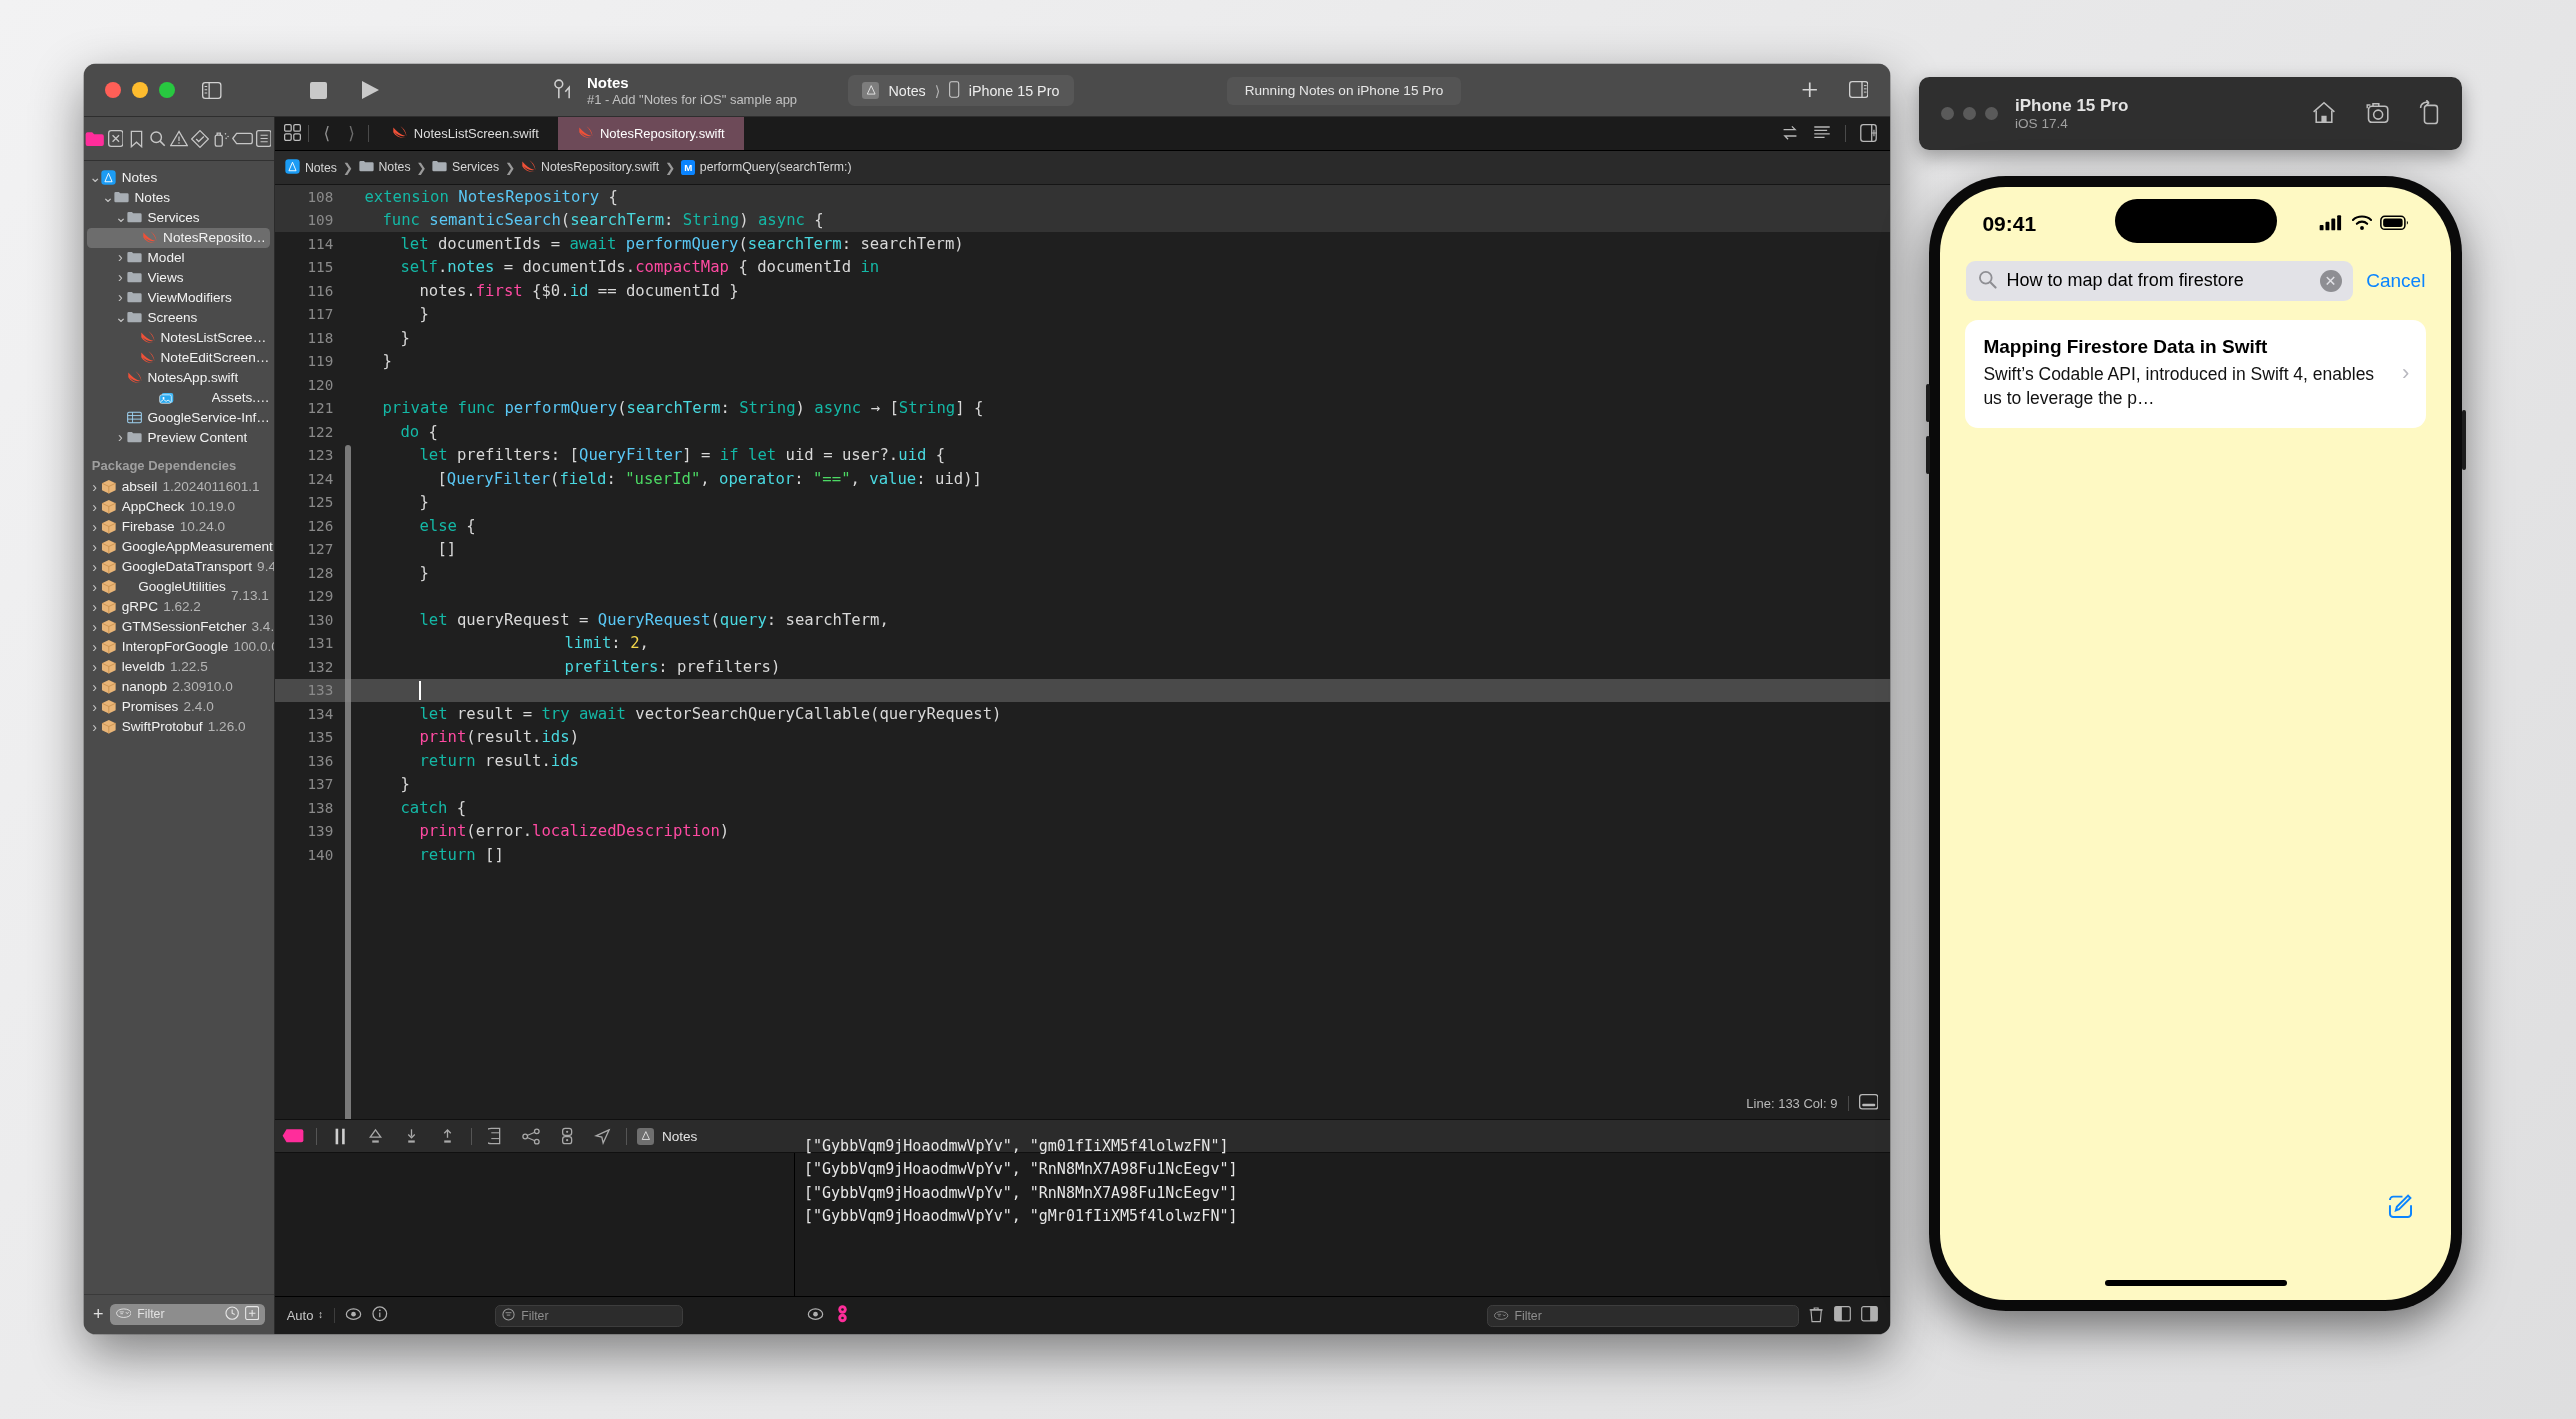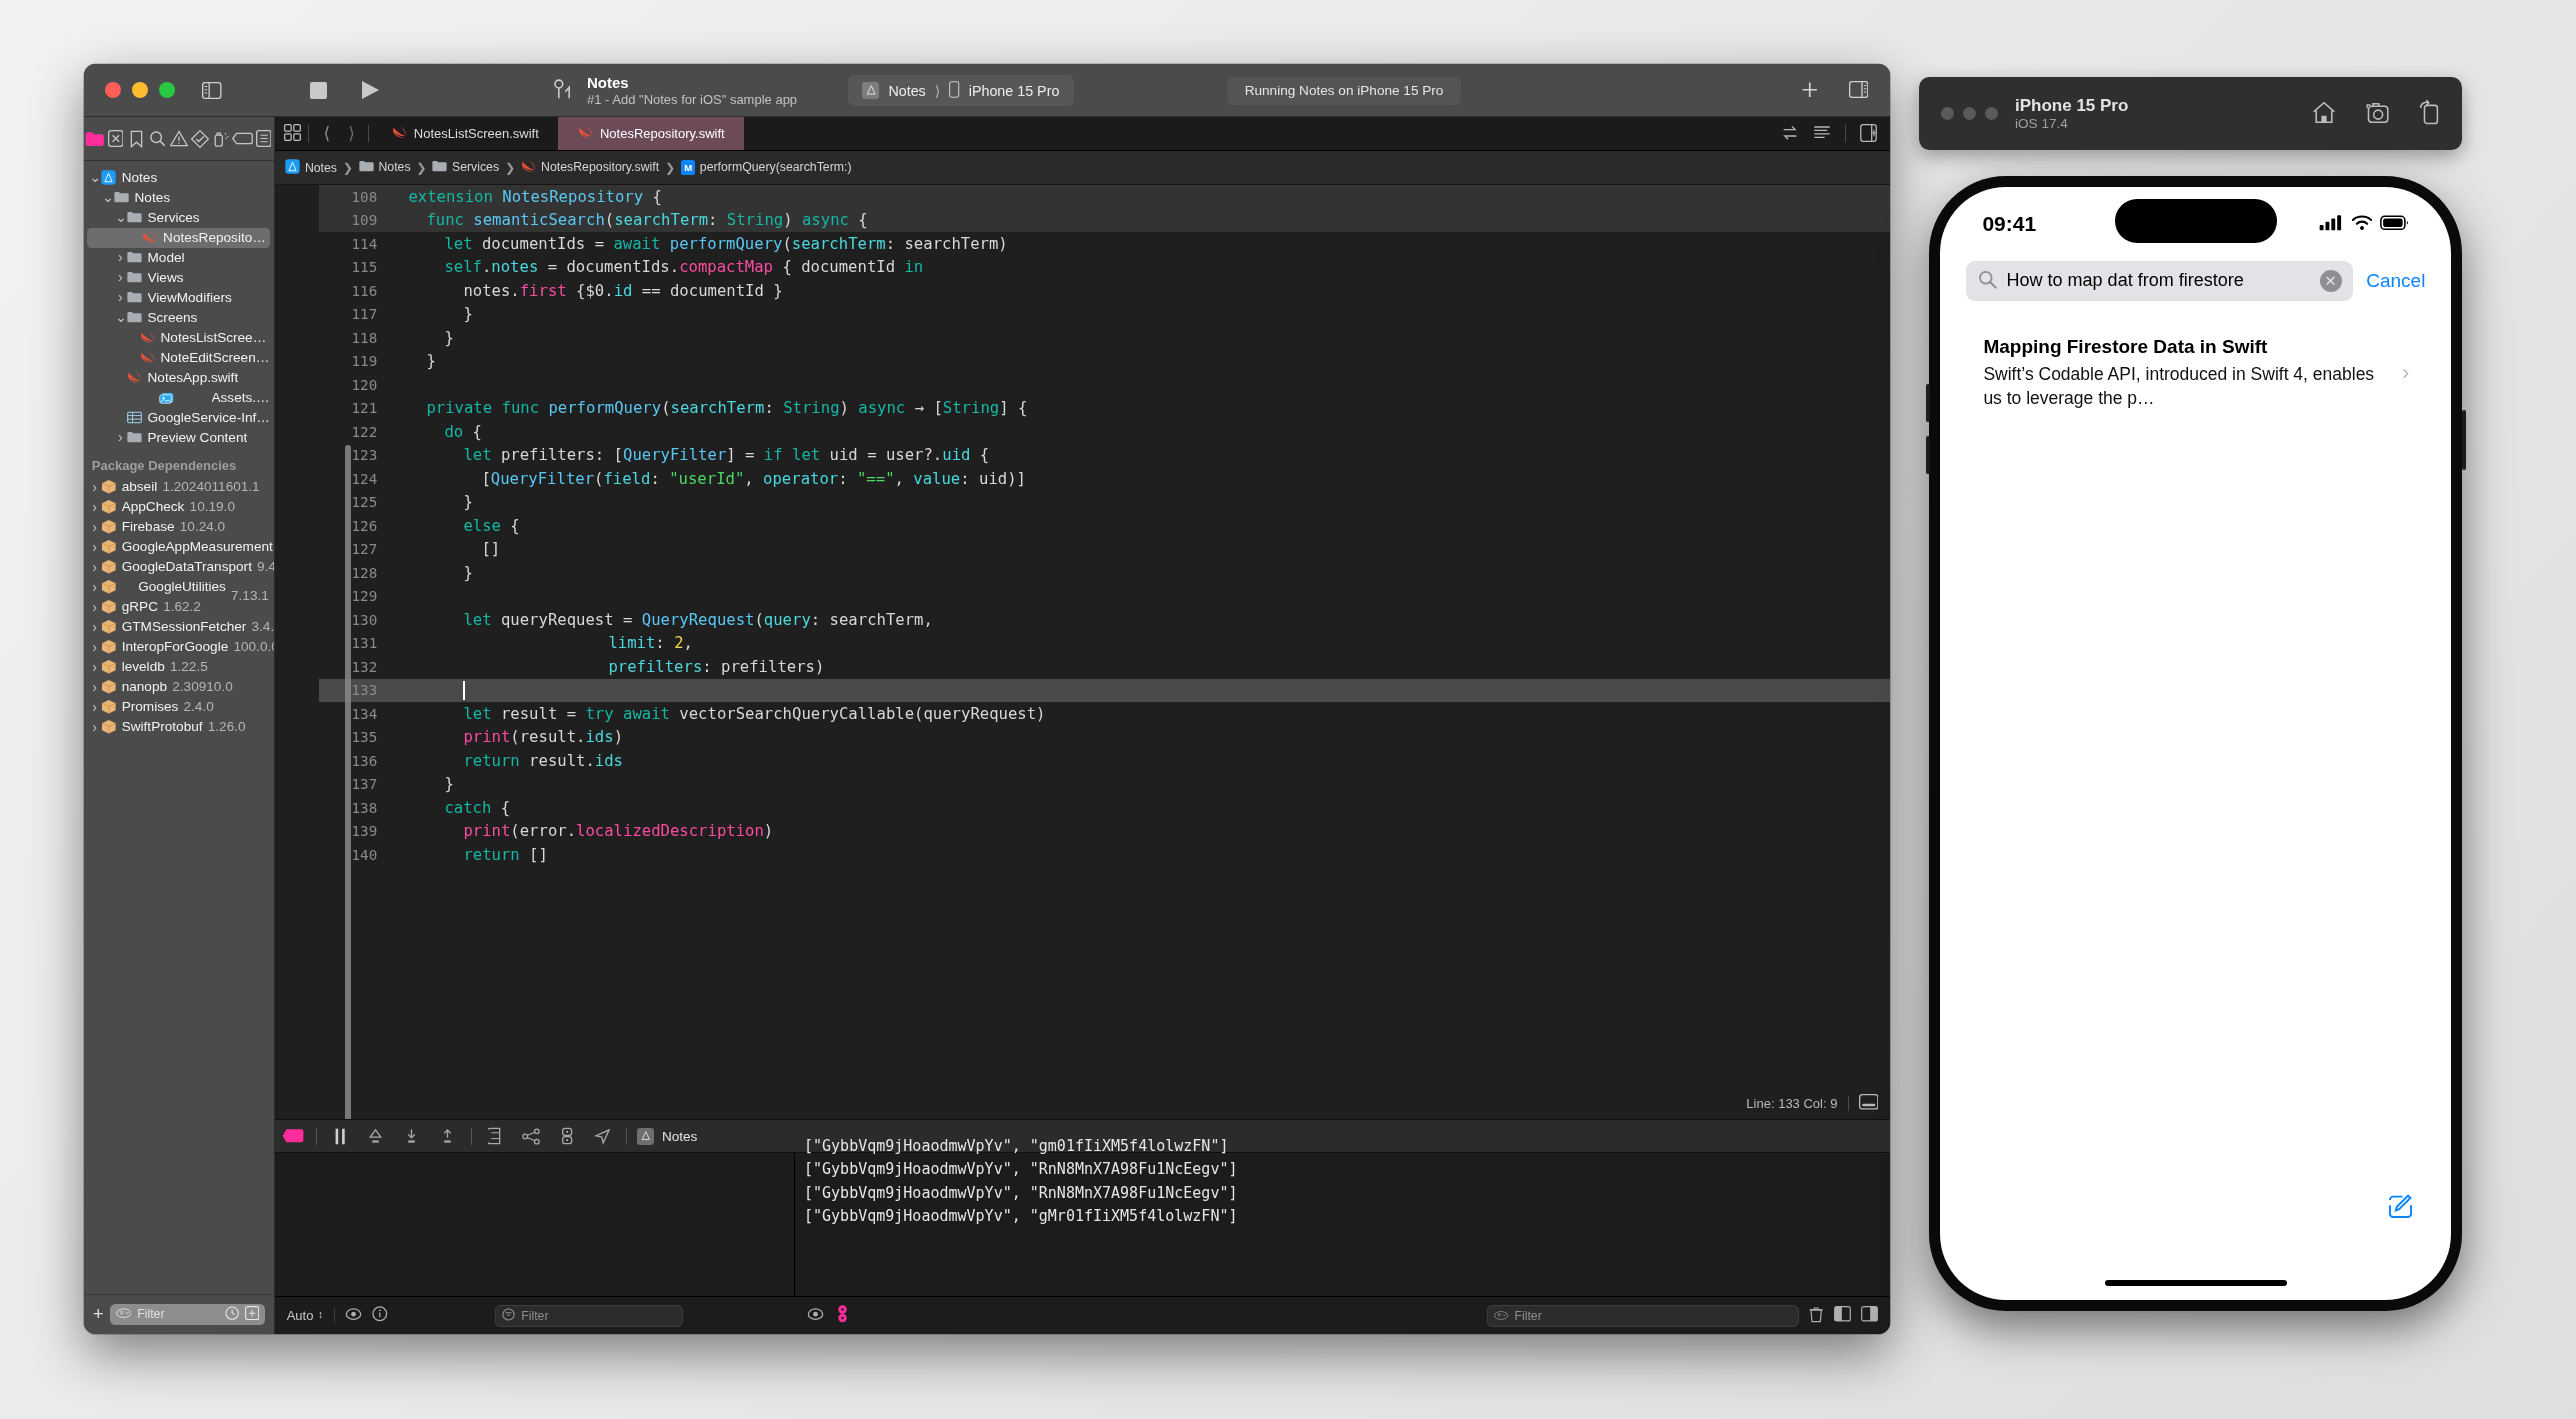--- a/index.html
+++ b/index.html
@@ -62,21 +62,21 @@
   .tab{ display:flex; align-items:center; gap:6.5px; padding:0 19.5px; font-size:13px; color:#ddd; }
   .tab.active{ background:#6d4a58; color:#fff; }
   .tabbar-right{ margin-left:auto; display:flex; align-items:center; gap:14.3px; padding-right:13px; }
 
   .breadcrumb{ height:34px; flex:0 0 34px; background:#2a2a2a; display:flex; align-items:center;
                gap:5.8px; padding-left:10.4px; font-size:12.3px; color:#d6d6d6; border-bottom:0.6px solid #151515; }
   .bsep{ color:#9a9a9a; }
   .mbadge{ background:#0a84ff; color:#fff; border-radius:2.6px; width:14.3px;height:14.3px;
            display:inline-flex;align-items:center;justify-content:center;font-size:9.7px;font-weight:bold; }
 
-  .codearea{ flex:1; position:relative; overflow:hidden; background:#1f1f1f;padding-left:44px; }
+  .codearea{ flex:1; position:relative; overflow:hidden; background:#1f1f1f; }
   .code-line{ display:flex; height:23.5px; align-items:center; font-size:15.6px; white-space:pre; }
   .code-line.sticky{ background:#333333; }
   .code-line.active{ background:#4a4a4a; }
   .gut{ width:70px; flex:0 0 70px; text-align:right; padding-right:11.7px; color:#8a8a8a;
         font-size:14.3px; }
   .foldcol{ width:10.4px; flex:0 0 10.4px; }
   .codetxt{ padding-left:9px; }
 
   
   .kw{color:#14b8a6}.typ{color:#5ac8f5}.fn{color:#5ac8f5}.plain{color:#d8d8d8}
@@ -115,21 +115,21 @@
                box-shadow:0 6.5px 19.5px rgba(0,0,0,.35); }
   .sim-dots{ display:flex; gap:9px; }
   .sim-dot{ width:13px;height:13px;border-radius:50%;background:#5a5a5a; }
   .sim-title{ color:#e3e3e3; font-size:17px; font-weight:bold; line-height:1.15; }
   .sim-sub{ color:#a0a0a0; font-size:13.6px; }
   .sim-chrome-icons{ margin-left:auto; display:flex; gap:27px; align-items:center; }
 
   .phone{ position:absolute; left:10.4px; top:99px; width:533px; height:1135px;
           background:#0a0a0a; border-radius:77px; padding:11px;
           box-shadow:0 17px 45px rgba(0,0,0,.5); }
-  .phone-inner{ width:100%; height:100%; background:#ffffff; border-radius:66px;
+  .phone-inner{ width:100%; height:100%; background:#fef9c3; border-radius:66px;
                 overflow:hidden; position:relative; }
   .statusbar{ height:62px; display:flex; align-items:center; padding:11.7px 42px 0 42px;
               position:relative; }
   .sb-time{ font-size:21px; font-weight:bold; color:#000; }
   .island{ position:absolute; left:50%; transform:translateX(-50%); top:11.7px;
            width:162px; height:44px; background:#000; border-radius:22px; }
   .sb-right{ margin-left:auto; display:flex; align-items:center; gap:7.8px; }
 
   .searchrow{ display:flex; align-items:center; gap:13px; padding:11.7px 26px 0 26px; }
   .searchfield{ flex:1; height:40px; background:#e2e2e7; border-radius:9px;

